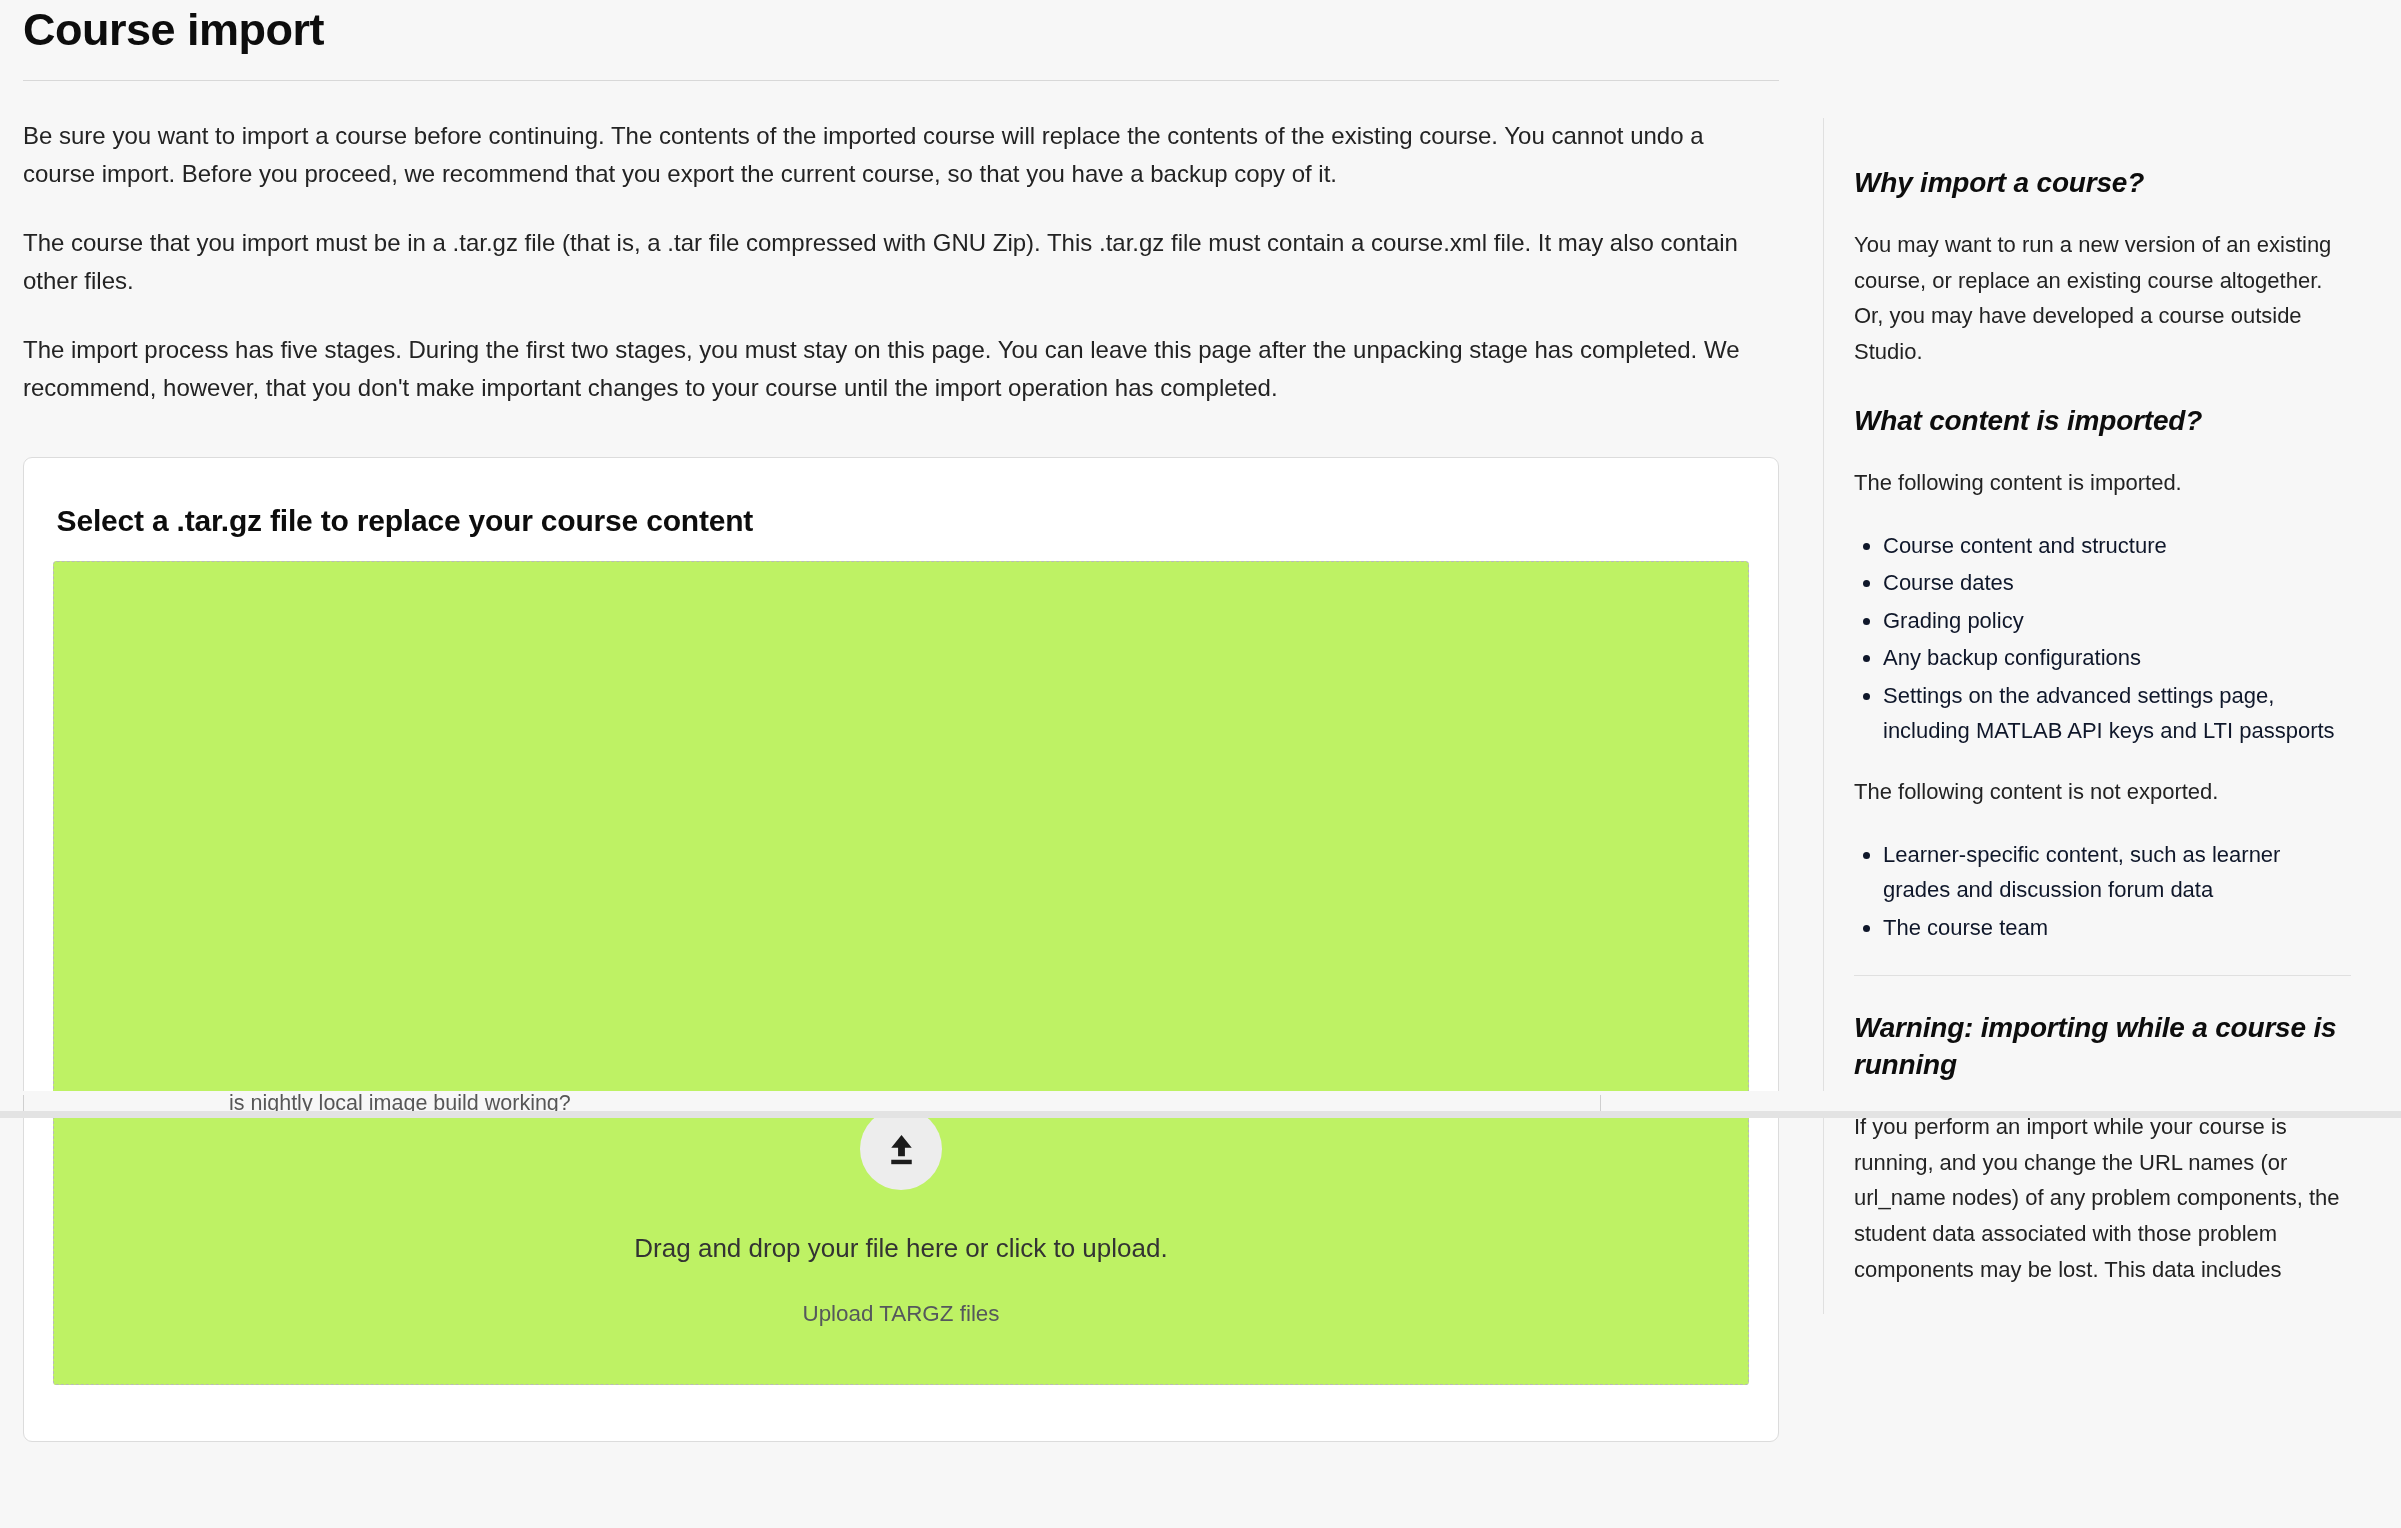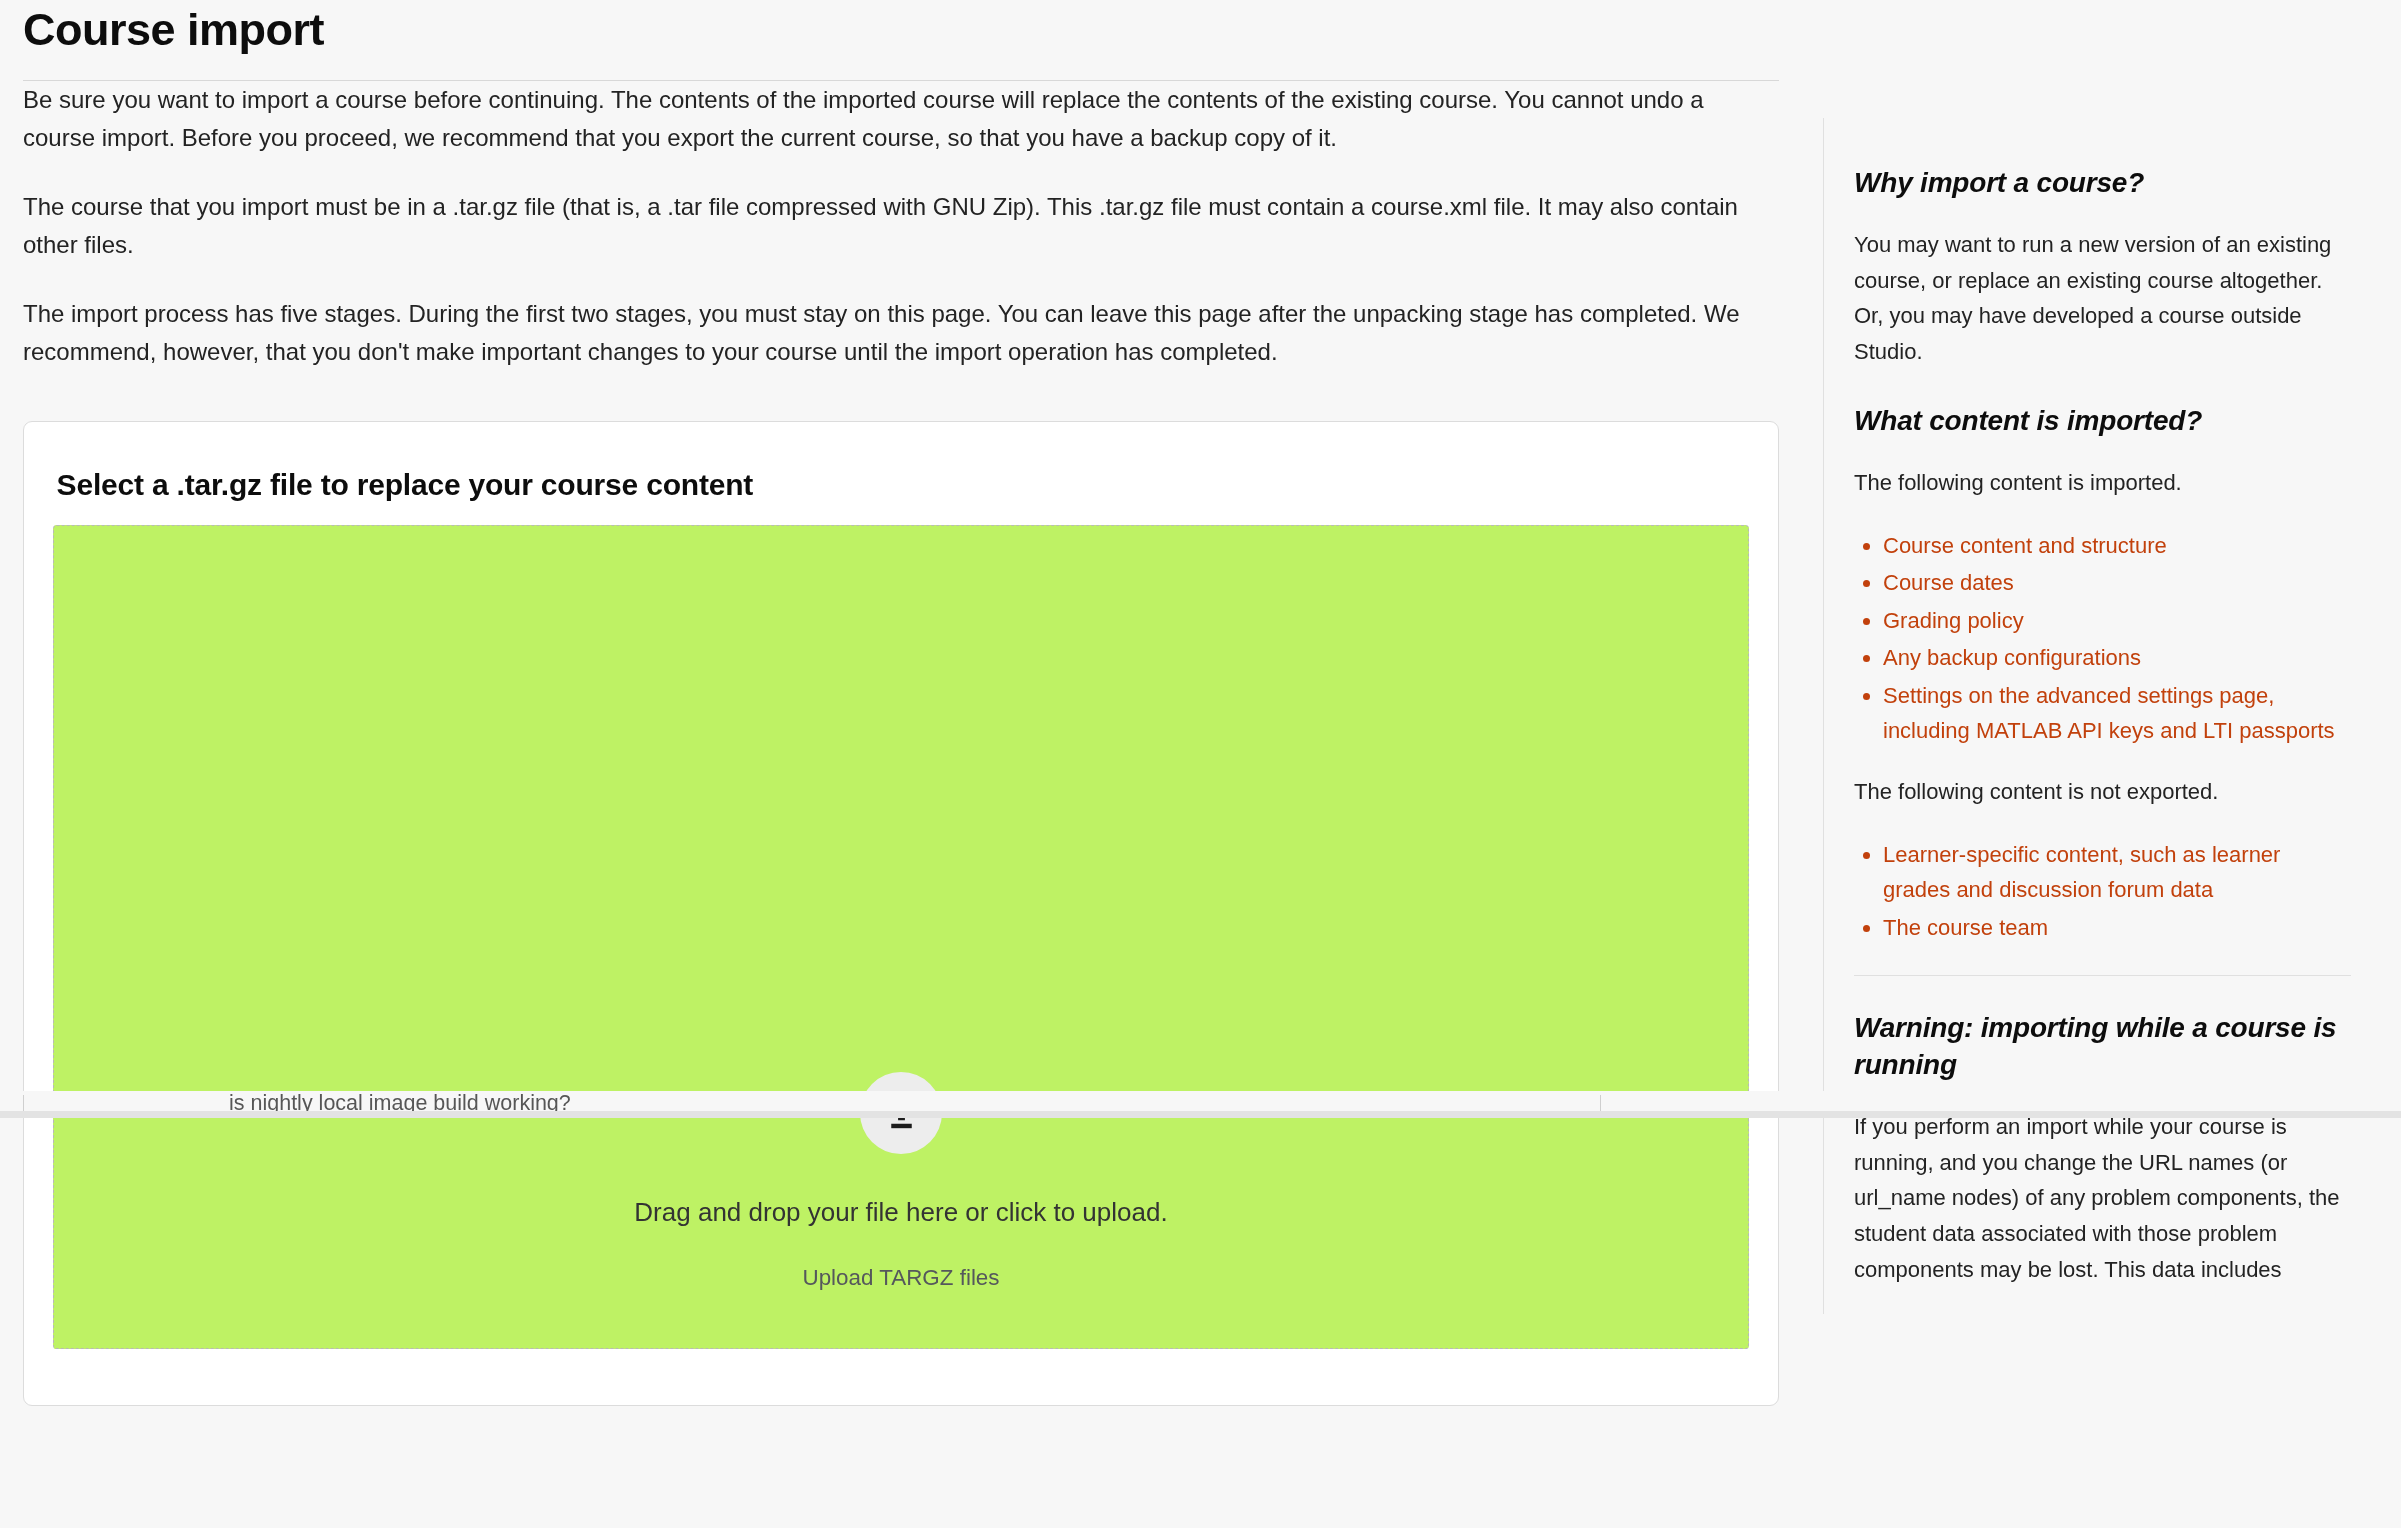--- a/index.html
+++ b/index.html
@@ -39,20 +39,21 @@
     line-height: 1.15;
     color: #0d0d0d;
   }
   .title-rule {
     border: none;
     border-top: 0.9px solid #d8d8d8;
     margin: 25px 0 0 0;
     width: 1756px;
   }
   .intro {
+    margin-top: 36px;
   }
   .intro p {
     font-size: 24px;
     line-height: 1.58;
     margin: 0 0 31px 0;
     color: #232323;
     max-width: 1733px;
   }
   .intro p:last-child { margin-bottom: 0; }
 
@@ -135,21 +136,21 @@
     color: #232323;
   }
   .side-col ul {
     margin: 0 0 25px 0;
     padding-left: 29px;
   }
   .side-col li {
     font-size: 22px;
     line-height: 1.62;
     margin-bottom: 1.8px;
-    color: #c2410c;
+    color: #0f172a;
   }
   .side-rule {
     border: none;
     border-top: 0.9px solid #e0e0e0;
     margin: 30px 0 0 0;
   }
 
   
   .bg-strip {
     position: absolute;

